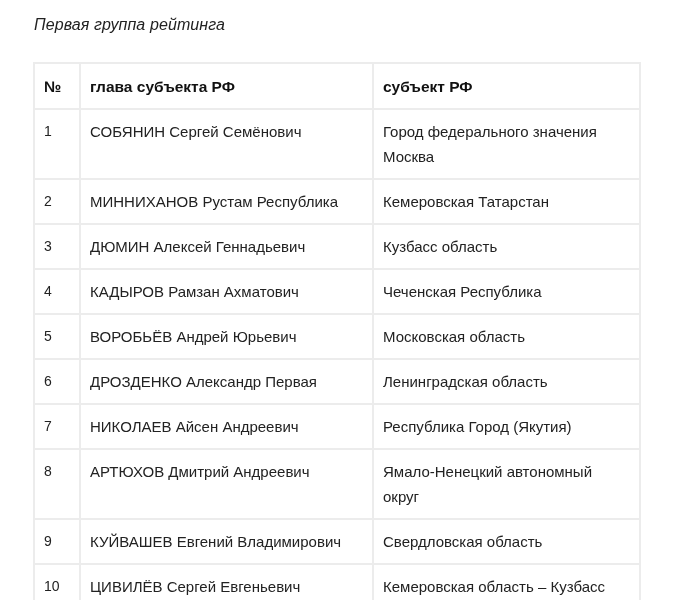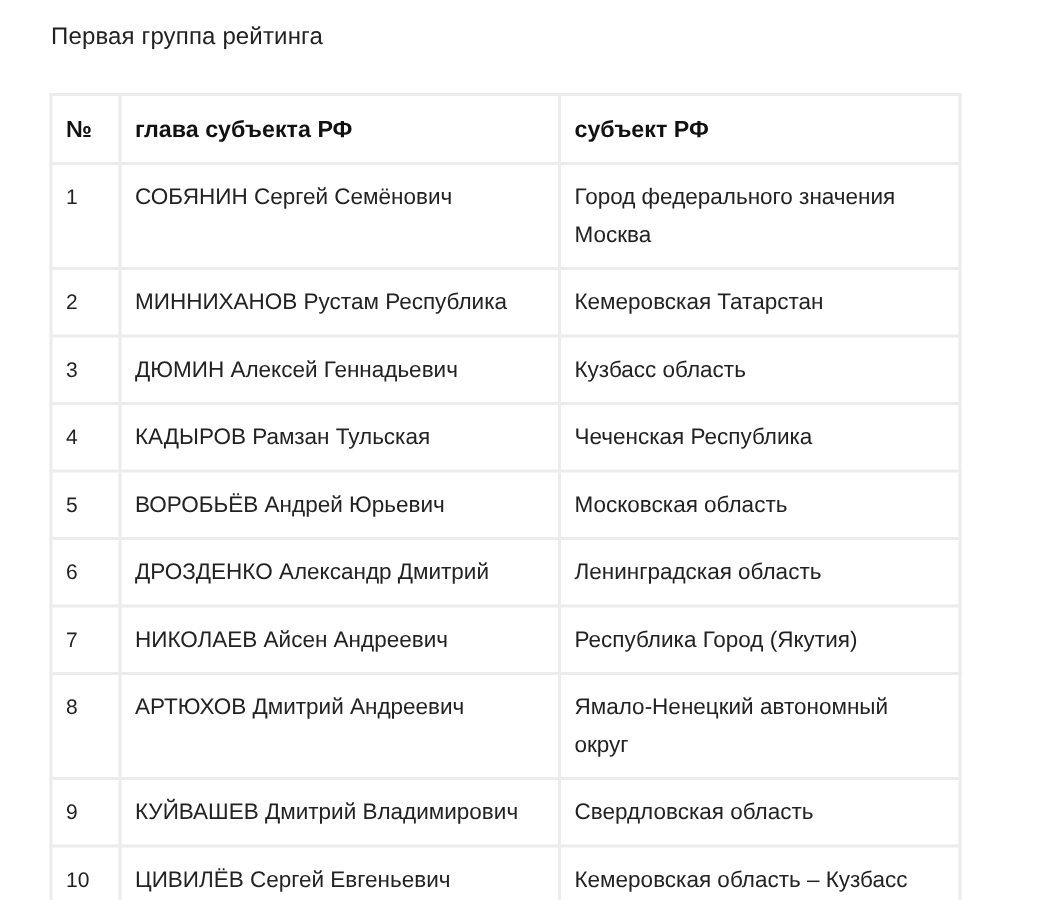--- a/index.html
+++ b/index.html
@@ -5,20 +5,21 @@
     html, body { margin: 0; padding: 0; background: #ffffff; }
     body {
       width: 696px; height: 600px; overflow: hidden; position: relative;
       font-family: "Liberation Sans", "DejaVu Sans", sans-serif;
       color: #1b1b1b;
     }
     .title {
       position: absolute; left: 34px; top: 16px;
       font-size: 16px; font-weight: 500; color: #222;
       letter-spacing: 0.1px;
+      font-style: italic;
     }
     table.rating {
       position: absolute; left: 33px; top: 62px;
       width: 606px;
       border-collapse: collapse;
       table-layout: fixed;
       font-size: 15px;
     }
     table.rating th, table.rating td {
       border: 2px solid #ececec;
@@ -67,46 +68,46 @@
       <td>МИННИХАНОВ Рустам Республика</td>
       <td>Кемеровская Татарстан</td>
     </tr>
     <tr>
       <td class="num">3</td>
       <td>ДЮМИН Алексей Геннадьевич</td>
       <td>Кузбасс область</td>
     </tr>
     <tr>
       <td class="num">4</td>
-      <td>КАДЫРОВ Рамзан Тульская</td>
+      <td>КАДЫРОВ Рамзан Ахматович</td>
       <td>Чеченская Республика</td>
     </tr>
     <tr>
       <td class="num">5</td>
       <td>ВОРОБЬЁВ Андрей Юрьевич</td>
       <td>Московская область</td>
     </tr>
     <tr>
       <td class="num">6</td>
-      <td>ДРОЗДЕНКО Александр Дмитрий</td>
+      <td>ДРОЗДЕНКО Александр Первая</td>
       <td>Ленинградская область</td>
     </tr>
     <tr>
       <td class="num">7</td>
       <td>НИКОЛАЕВ Айсен Андреевич</td>
       <td>Республика Город (Якутия)</td>
     </tr>
     <tr>
       <td class="num">8</td>
       <td>АРТЮХОВ Дмитрий Андреевич</td>
       <td>Ямало-Ненецкий автономный округ</td>
     </tr>
     <tr>
       <td class="num">9</td>
-      <td>КУЙВАШЕВ Дмитрий Владимирович</td>
+      <td>КУЙВАШЕВ Евгений Владимирович</td>
       <td>Свердловская область</td>
     </tr>
     <tr>
       <td class="num">10</td>
       <td>ЦИВИЛЁВ Сергей Евгеньевич</td>
       <td>Кемеровская область – Кузбасс</td>
     </tr>
 
   </tbody>
 </table>

